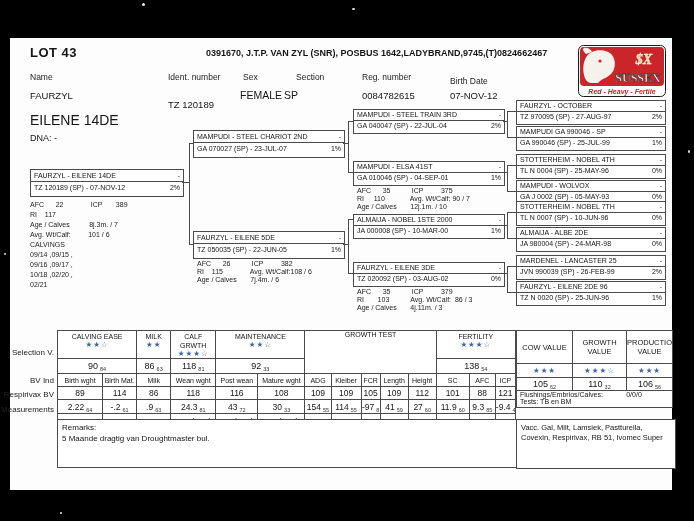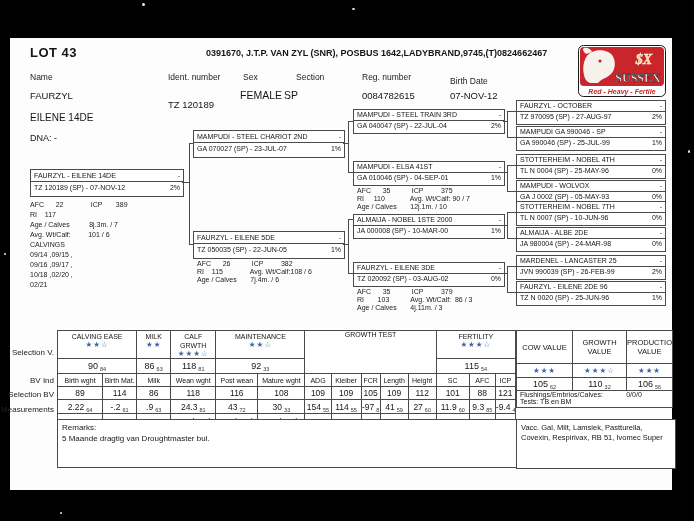--- a/index.html
+++ b/index.html
@@ -10,21 +10,21 @@
   #page{position:absolute;left:10px;top:38px;width:662px;height:452px;background:#fdfdfd;}
   .abs{position:absolute;}
   .speck{position:absolute;background:#e8e8e8;border-radius:50%;}
 
   
   .lot{font-size:13px;font-weight:600;letter-spacing:.5px;}
   .owner{font-size:9px;font-weight:700;margin-left:16px;}
   .flabel{font-size:8.5px;color:#222;}
   .fval{font-size:9.5px;}
   .fval-big{font-size:10.5px;}
-  .name2{font-size:10px;}
+  .name2{font-size:14px;}
   .dna{font-size:9px;}
 
   
   .pbox{position:absolute;border:1px solid #4a4a4a;background:#fff;font-size:7px;line-height:11px;}
   .pbox .r1{border-bottom:1px solid #4a4a4a;display:flex;justify-content:space-between;padding:0 3px;}
   .pbox .r2{display:flex;justify-content:space-between;padding:0 3px;}
   .pbox.small{line-height:10px;}
   .stats{position:absolute;font-size:7px;line-height:10px;white-space:pre;color:#1a1a1a;}
   .stats.tight{line-height:8px;}
   .hline,.vline{position:absolute;background:#4a4a4a;}
@@ -301,21 +301,21 @@
 <div class="vline" style="left:507px;top:212px;height:27px;"></div>
 <div class="hline" style="left:507px;top:212px;width:9px;"></div>
 <div class="hline" style="left:507px;top:238px;width:9px;"></div>
 <div class="hline" style="left:503px;top:273px;width:4px;"></div>
 <div class="vline" style="left:507px;top:266px;height:27px;"></div>
 <div class="hline" style="left:507px;top:266px;width:9px;"></div>
 <div class="hline" style="left:507px;top:292px;width:9px;"></div>
 
 <div class="rowlabel" style="top:348px;">Selection V.</div>
 <div class="rowlabel" style="top:376px;">BV Ind</div>
-<div class="rowlabel" style="top:390px;">Selection BV</div>
+<div class="rowlabel" style="top:390px;">Respirivax BV</div>
 <div class="rowlabel" style="top:405px;">Measurements</div>
 
 <table id="maintable">
   <colgroup>
     <col style="width:45px">
       <col style="width:34px">
       <col style="width:34px">
       <col style="width:45px">
     <col style="width:42px">
       <col style="width:47px">
@@ -350,21 +350,21 @@
     <th colspan="3">
           <div class="gl">FERTILITY</div>
           <div class="gs">★★★☆</div>
         </th>
   </tr>
   <tr class="rs">
     <td colspan="2"><span>90</span><span class="sb">84</span></td>
     <td><span>86</span><span class="sb">63</span></td>
     <td><span>118</span><span class="sb">81</span></td>
     <td colspan="2"><span>92</span><span class="sb">33</span></td>
-    <td colspan="3"><span>115</span><span class="sb">54</span></td>
+    <td colspan="3"><span>138</span><span class="sb">54</span></td>
   </tr>
   <tr class="rh">
     <th>Birth wght</th>
     <th>Birth Mat.</th>
     <th>Milk</th>
     <th>Wean wght</th>
     <th>Post wean</th>
     <th>Mature wght</th>
     <th>ADG</th>
     <th>Kleiber</th>

